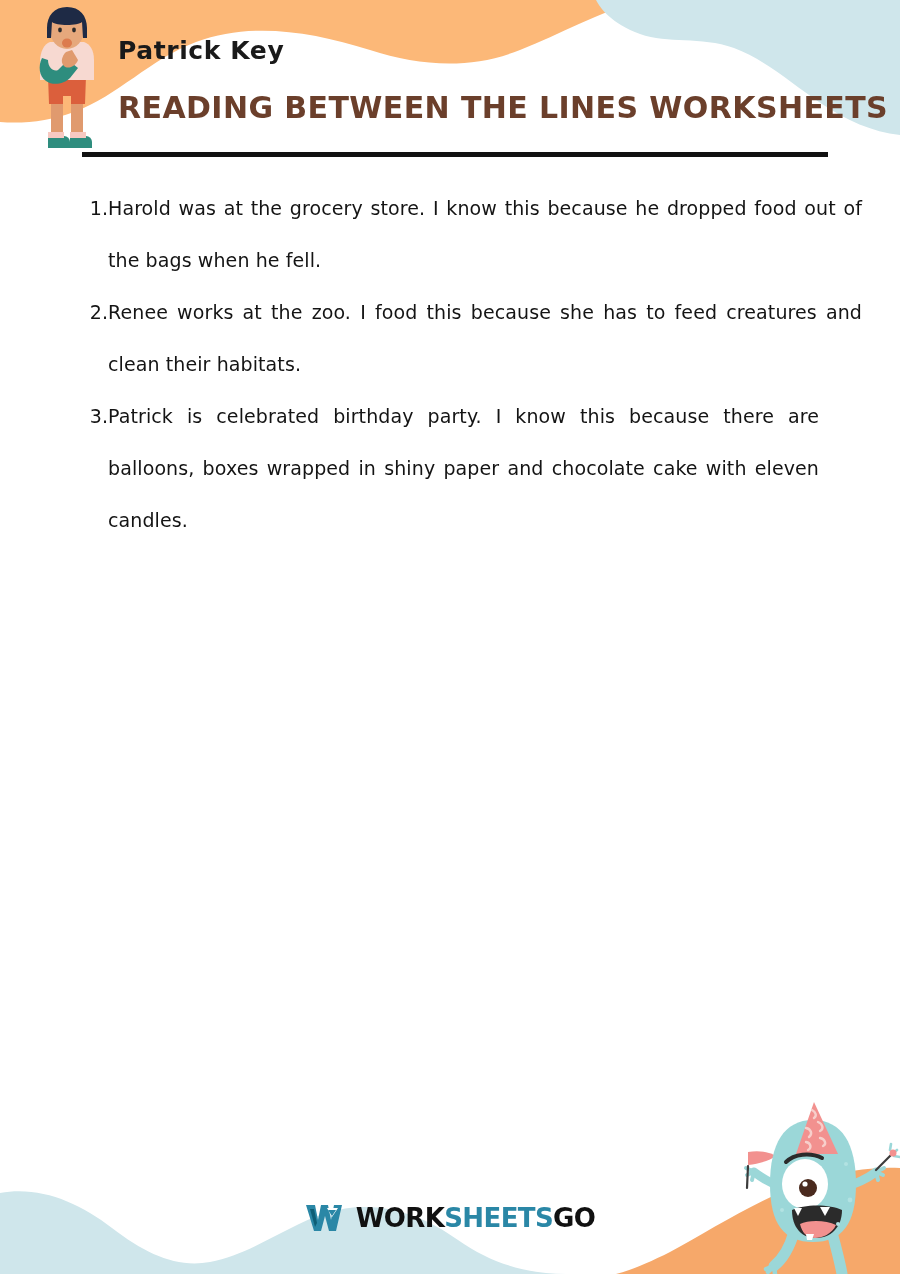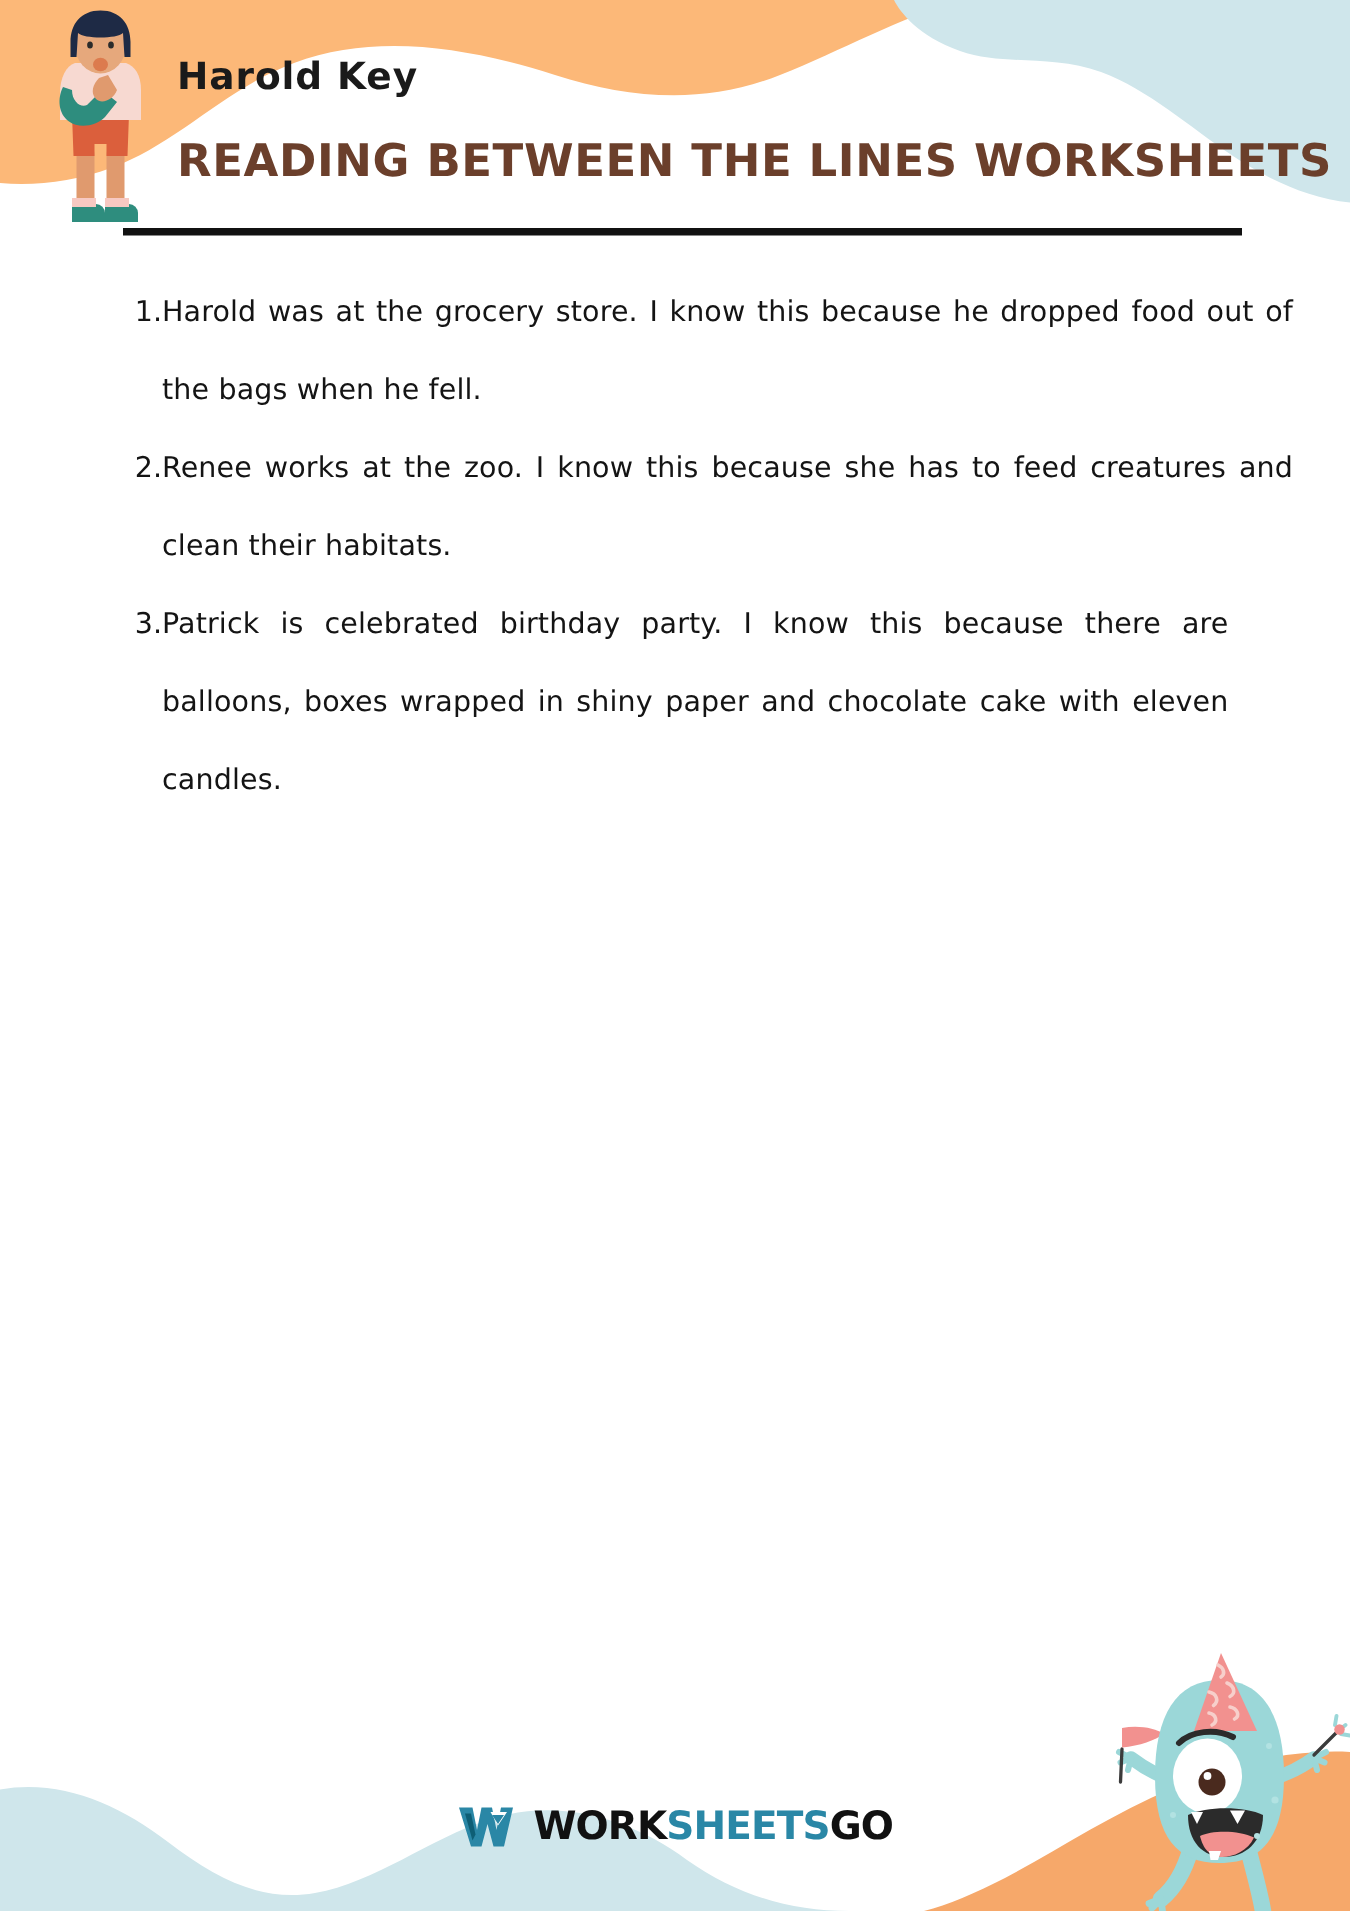--- a/index.html
+++ b/index.html
@@ -209,37 +209,37 @@
       <ellipse cx="41" cy="26" rx="17" ry="19" fill="#E6A87C"></ellipse>
 
       <path d="M41,3 C28,3 21,12 21,24 L21,34 L25,34 L26,18 C30,22 52,22 56,18 L57,34 L61,34 L61,24 C61,12 54,3 41,3 Z" fill="#1E2A45"></path>
 
       <ellipse cx="34" cy="26" rx="1.9" ry="2.4" fill="#2B2B2B"></ellipse>
       <ellipse cx="48" cy="26" rx="1.9" ry="2.4" fill="#2B2B2B"></ellipse>
 
       <ellipse cx="41" cy="39" rx="5" ry="4.5" fill="#DC7B4E"></ellipse>
     </svg>
 
-    <div class="answer-key">Harold Key</div>
+    <div class="answer-key">Patrick Key</div>
 
     <div class="worksheet-title">READING BETWEEN THE LINES WORKSHEETS</div>
 
     <div class="title-rule"></div>
   </div>
 
   <div class="answers">
 
     <div class="answer-item item-a">
       <span class="answer-number">1.</span>
       <span class="answer-text">Harold was at the grocery store. I know this because he dropped food out of the bags when he fell.</span>
     </div>
 
     <div class="answer-item item-a">
       <span class="answer-number">2.</span>
-      <span class="answer-text">Renee works at the zoo. I know this because she has to feed creatures and clean their habitats.</span>
+      <span class="answer-text">Renee works at the zoo. I food this because she has to feed creatures and clean their habitats.</span>
     </div>
 
     <div class="answer-item item-c">
       <span class="answer-number">3.</span>
       <span class="answer-text">Patrick is celebrated birthday party. I know this because there are balloons, boxes wrapped in shiny paper and chocolate cake with eleven candles.</span>
     </div>
   </div>
 
   <div class="footer-logo">
     <svg class="logo-mark" viewBox="0 0 38 30" xmlns="http://www.w3.org/2000/svg">

